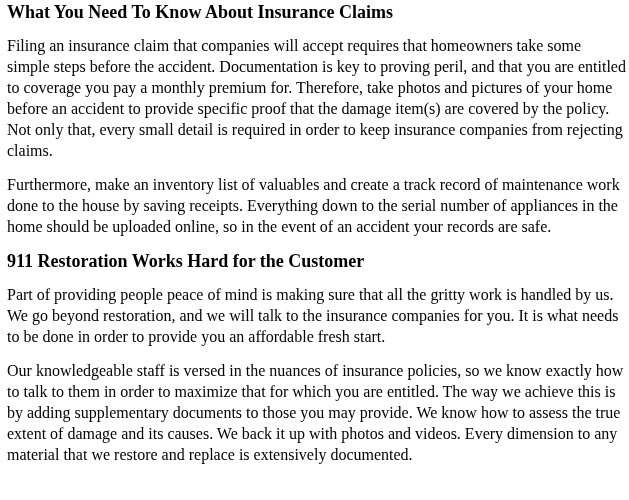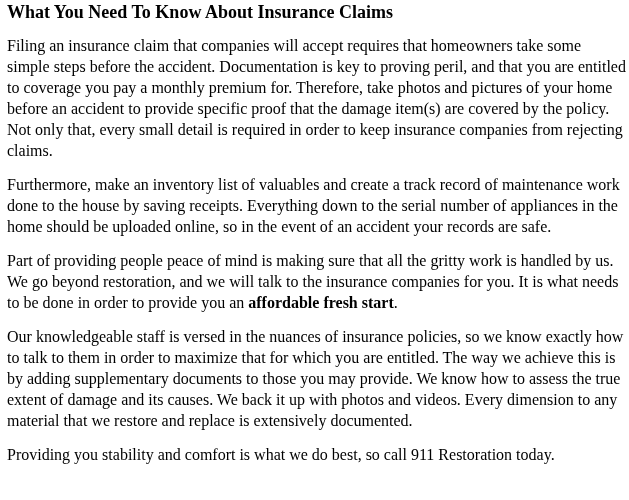--- a/index.html
+++ b/index.html
@@ -27,34 +27,34 @@
     margin: 8px 0 12px 0;
   }
   .doc-heading.first {
     margin-top: 0;
   }
   .doc-paragraph {
     margin: 4px 0 13px 0;
     text-align: left;
   }
   .doc-paragraph b {
-    font-weight: bold;
+    font-weight: normal;
   }
 </style>
 </head>
 <body>
 
 <div class="doc">
 
   <div class="doc-heading first">What You Need To Know About Insurance Claims</div>
 
   <p class="doc-paragraph"><span>Filing an insurance claim that companies will accept requires that homeowners take some simple steps before the accident. Documentation is key to proving peril, and that you are entitled to coverage you pay a monthly premium for. Therefore, take photos and pictures of your home before an accident to provide specific proof that the damage item(s) are covered by the policy. Not only that, every small detail is required in order to keep insurance companies from rejecting claims.</span></p>
 
   <p class="doc-paragraph"><span>Furthermore, make an inventory list of valuables and create a track record of maintenance work done to the house by saving receipts. Everything down to the serial number of appliances in the home should be uploaded online, so in the event of an accident your records are safe.</span></p>
 
+  <div class="doc-heading">911 Restoration Works Hard for the Customer</div>
 
   <p class="doc-paragraph"><span>Part of providing people peace of mind is making sure that all the gritty work is handled by us. We go beyond restoration, and we will talk to the insurance companies for you. It is what needs to be done in order to provide you an </span><b>affordable fresh start</b><span>.</span></p>
 
   <p class="doc-paragraph"><span>Our knowledgeable staff is versed in the nuances of insurance policies, so we know exactly how to talk to them in order to maximize that for which you are entitled. The way we achieve this is by adding supplementary documents to those you may provide. We know how to assess the true extent of damage and its causes. We back it up with photos and videos. Every dimension to any material that we restore and replace is extensively documented.</span></p>
 
-  <p class="doc-paragraph"><span>Providing you stability and comfort is what we do best, so call 911 Restoration today.</span></p>
 
 </div>
 
 </body></html>

